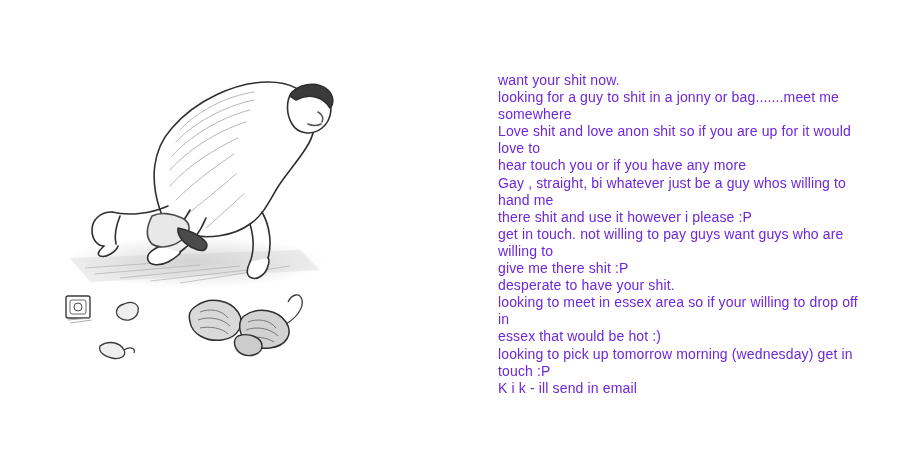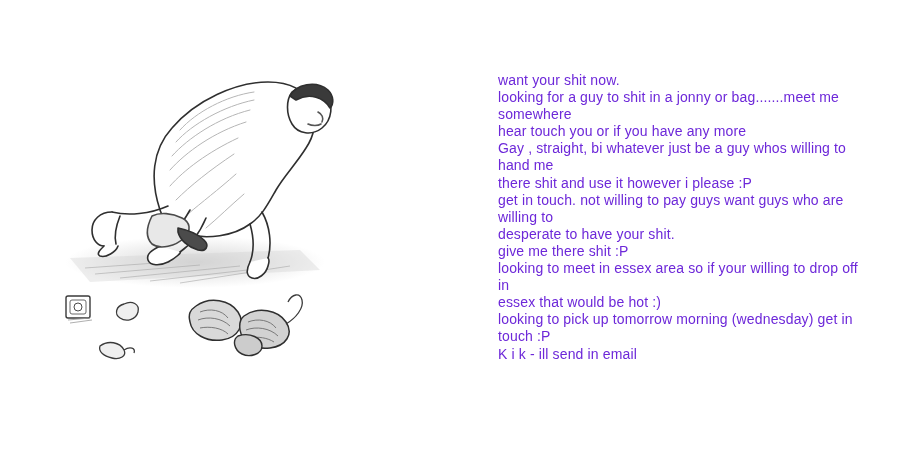--- a/index.html
+++ b/index.html
@@ -173,25 +173,26 @@
       <g>
         <path d="M238 336 C250 332 262 338 262 346 C262 354 250 358 242 354
                  C234 350 232 340 238 336 Z" fill="#cccccc" stroke="#2f2f2f" stroke-width="1.4"></path>
       </g>
     </svg>
   </div>
 
   <div id="text-panel">
     <div class="text-line">want your shit now.</div>
     <div class="text-line">looking for a guy to shit in a jonny or bag.......meet me somewhere</div>
+    <div class="text-line">Love shit and love anon shit so if you are up for it would love to</div>
     <div class="text-line">hear touch you or if you have any more</div>
     <div class="text-line">Gay , straight, bi whatever just be a guy whos willing to hand me</div>
     <div class="text-line">there shit and use it however i please :P</div>
     <div class="text-line">get in touch. not willing to pay guys want guys who are willing to</div>
+    <div class="text-line">give me there shit :P</div>
     <div class="text-line">desperate to have your shit.</div>
-    <div class="text-line">give me there shit :P</div>
     <div class="text-line">looking to meet in essex area so if your willing to drop off in</div>
     <div class="text-line">essex that would be hot :)</div>
     <div class="text-line">looking to pick up tomorrow morning (wednesday) get in touch :P</div>
     <div class="text-line">K i k - ill send in email</div>
   </div>
 
 </div>
 
 </body></html>

